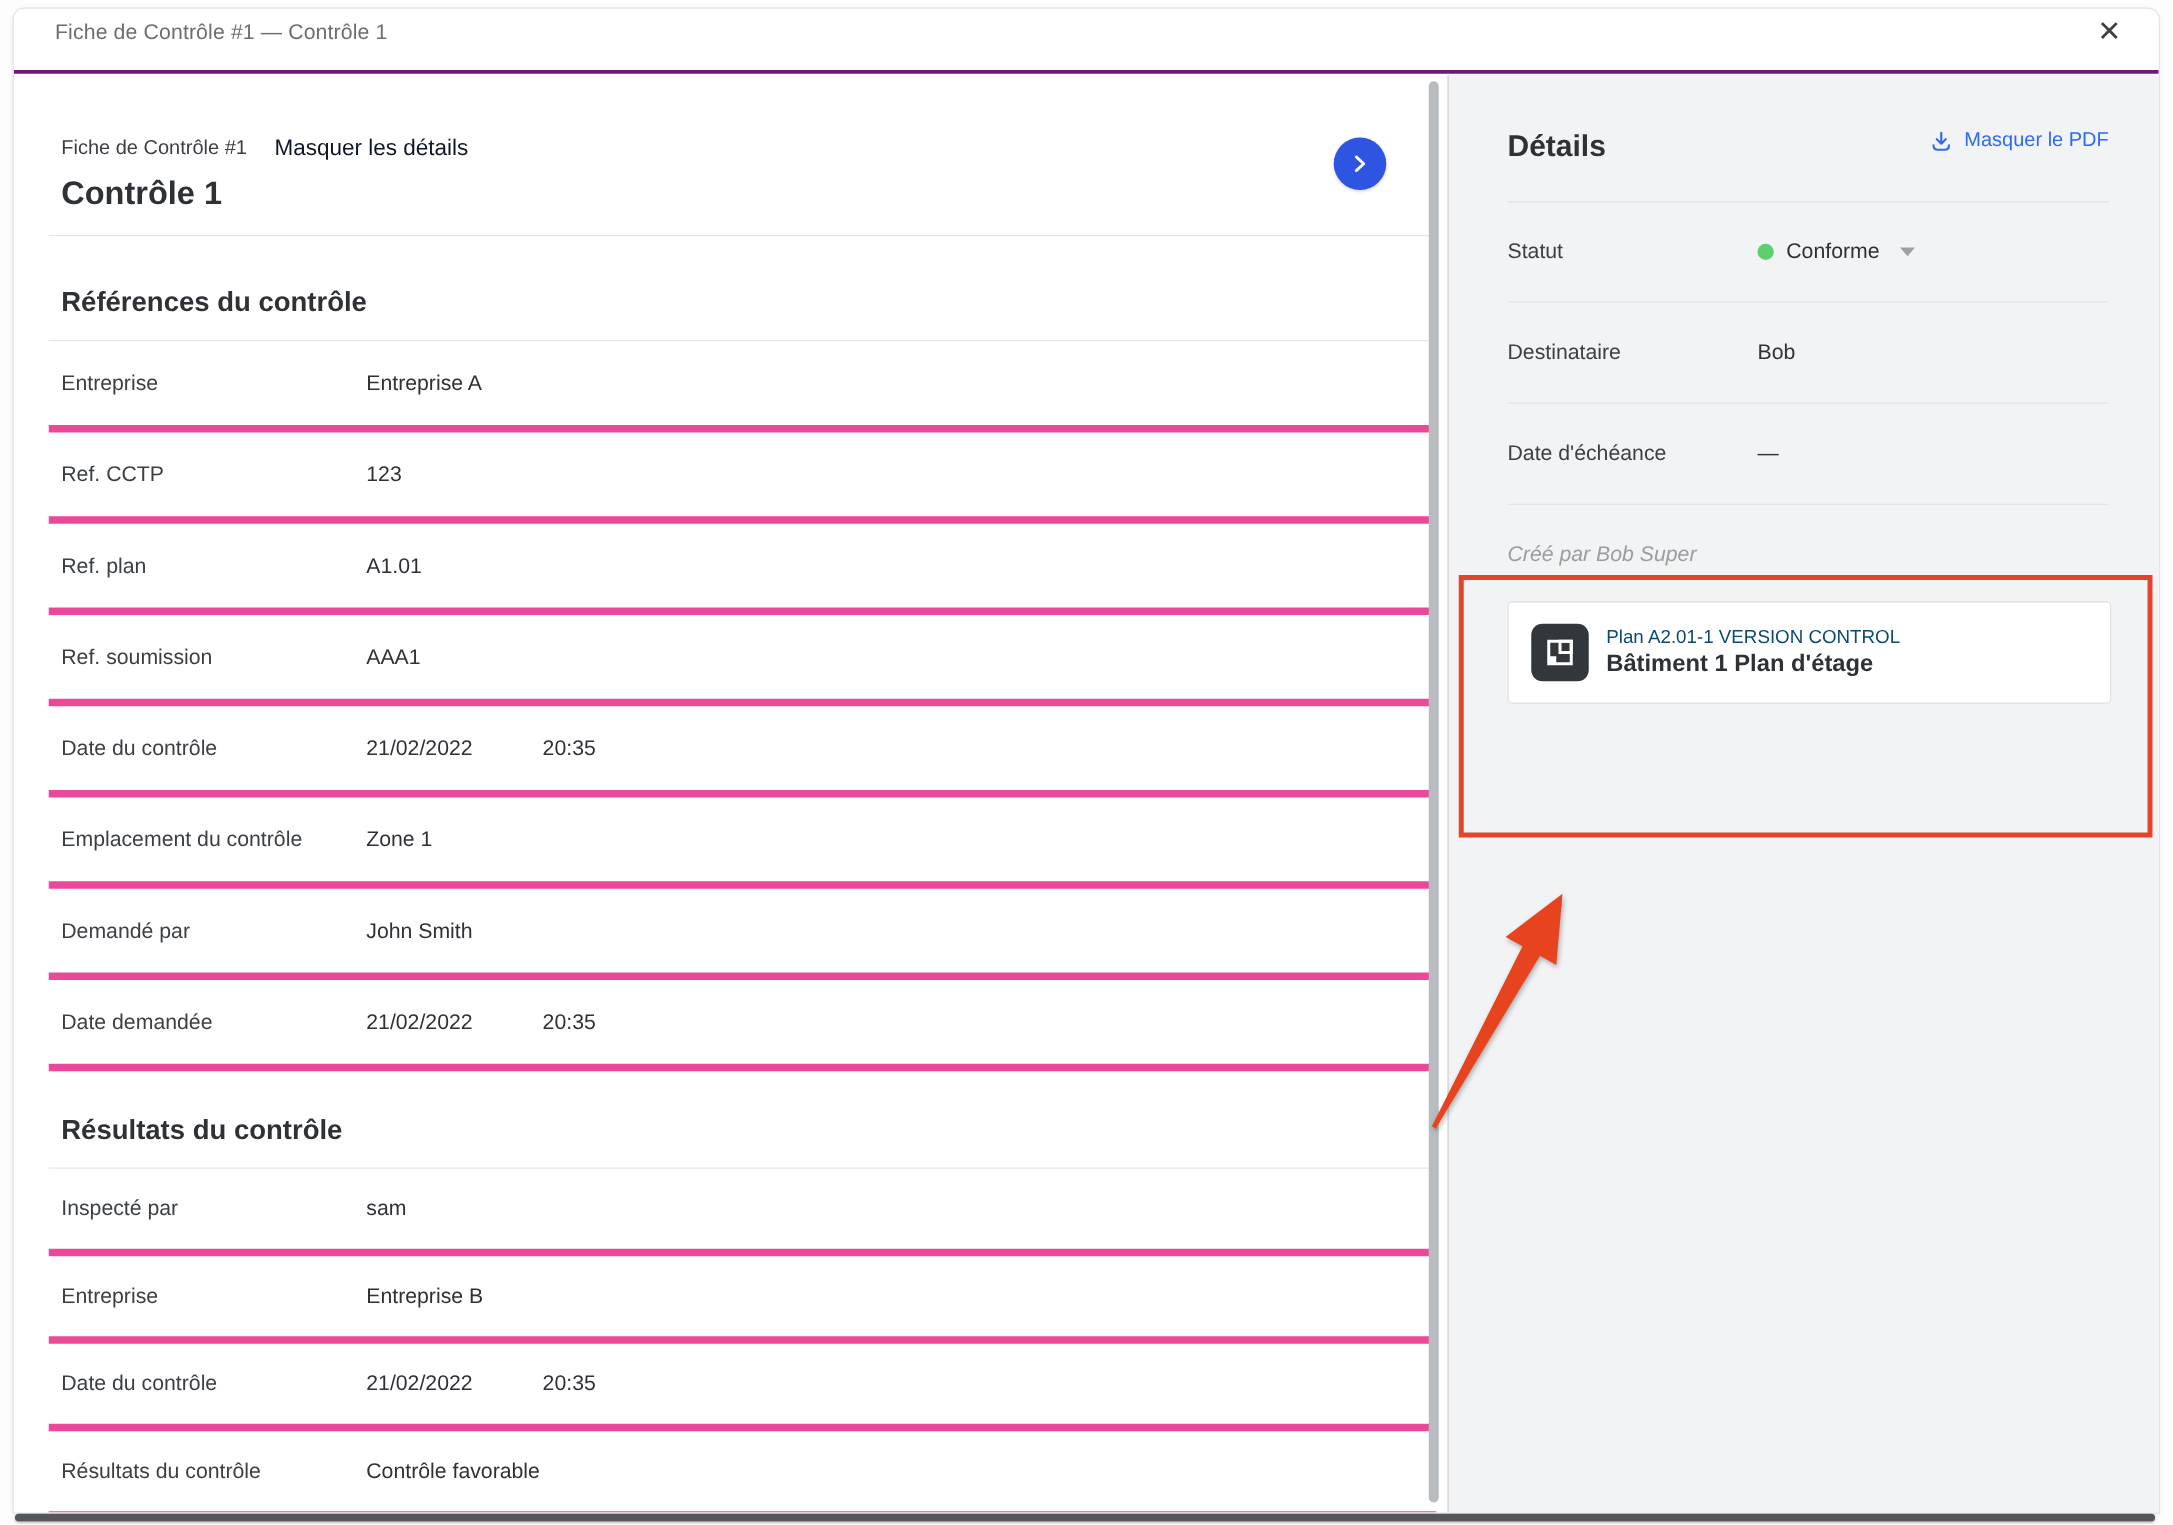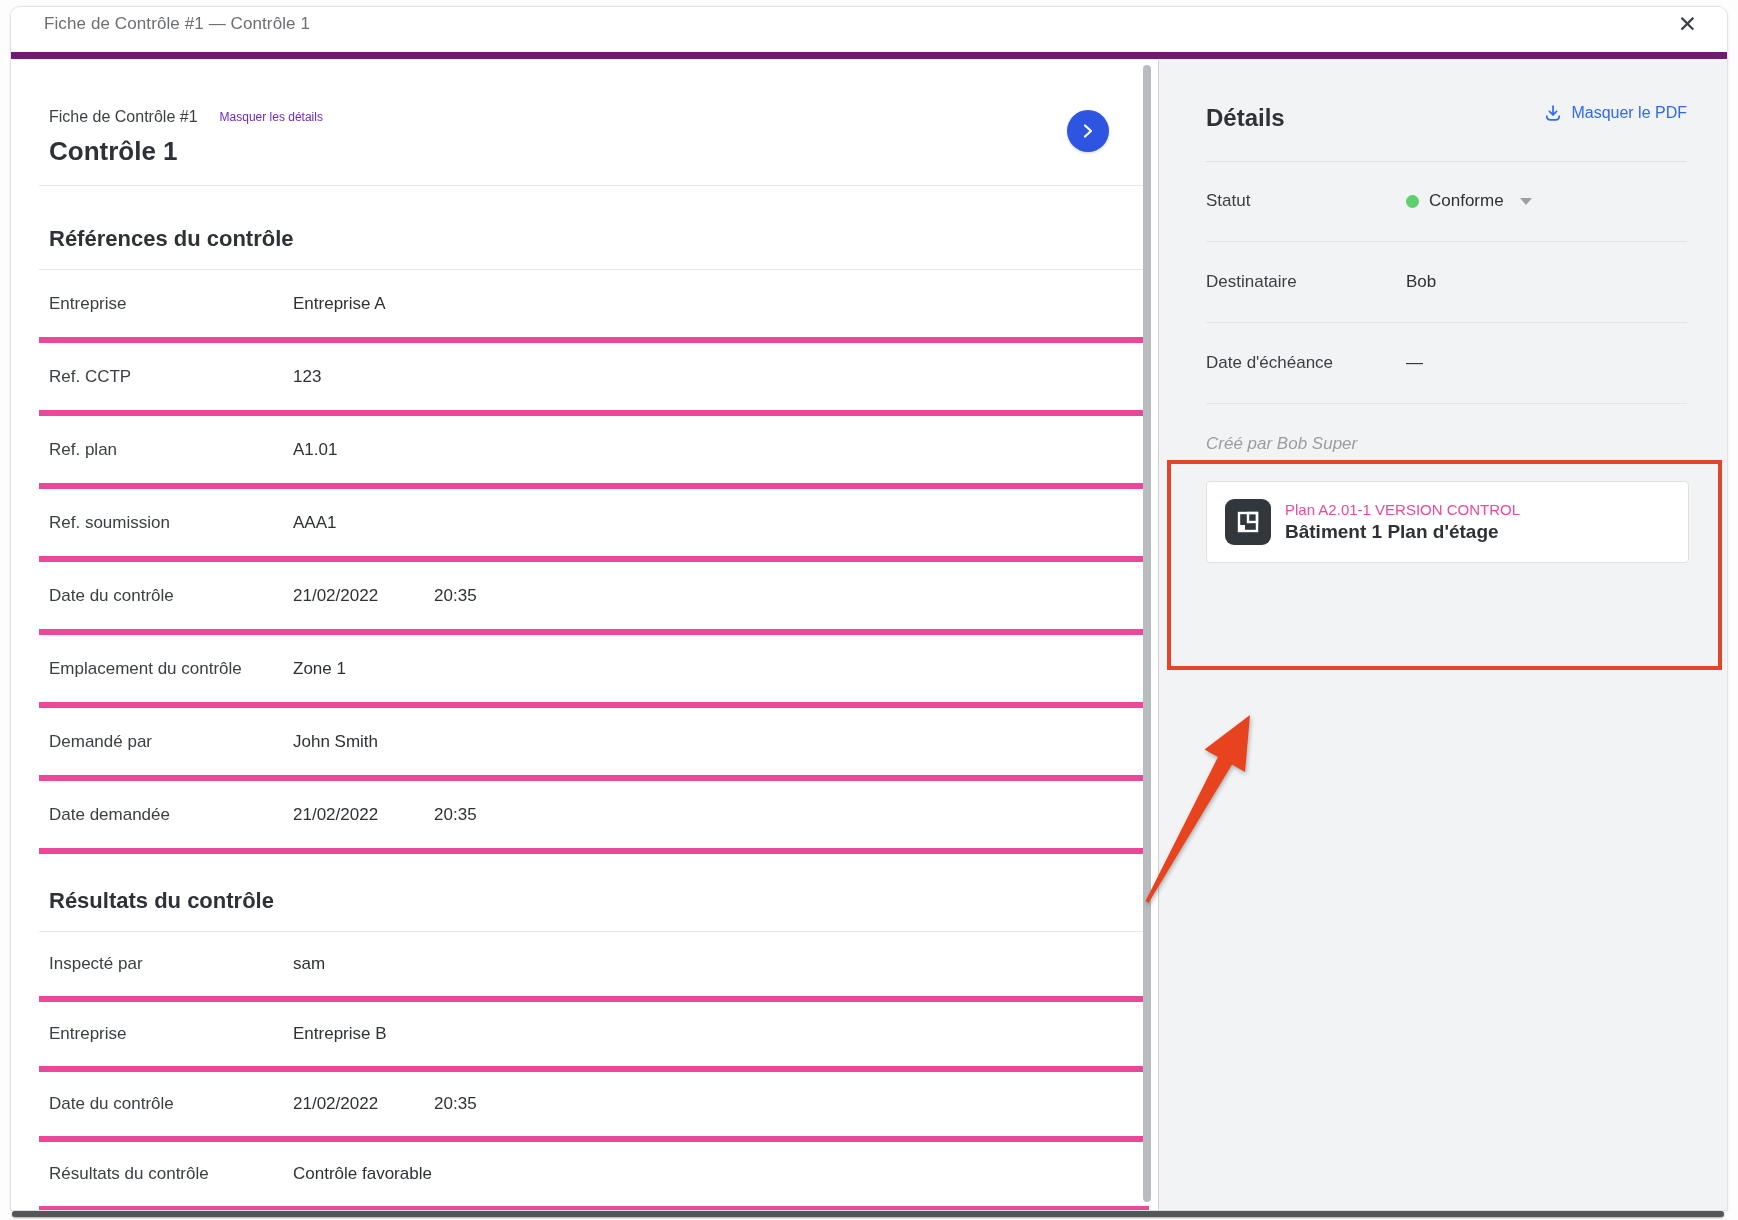--- a/index.html
+++ b/index.html
@@ -5,35 +5,35 @@
   * { margin:0; padding:0; box-sizing:border-box; }
   html,body { width:1738px; height:1220px; overflow:hidden; background:#fdfdfd;
     font-family:"Liberation Sans","DejaVu Sans",sans-serif; color:#33363b; }
 
   .window { position:absolute; left:10px; top:6px; width:1718px; height:1205px;
     background:#fff; border:1px solid #e2e2e2; border-radius:10px 10px 0 0;
     overflow:hidden; box-shadow:0 1px 4px rgba(0,0,0,.06); }
 
   
   .topbar { position:absolute; left:0; top:0; right:0; height:52px; background:#fff;
-    border-bottom:7px solid #701a75; display:flex; align-items:center; padding:0 22px 11px 33px; }
+    border-bottom:3px solid #701a75; display:flex; align-items:center; padding:0 22px 11px 33px; }
   .topbar-title { font-size:17px; color:#6b6e72; letter-spacing:.1px; }
   .close-btn { margin-left:auto; font-size:23px; color:#3c4045; line-height:1;
     cursor:pointer; padding:4px 8px; background:none; border:none;
     font-family:"DejaVu Sans",sans-serif; }
 
   .content { position:absolute; left:0; top:53px; right:0; bottom:0; display:flex; }
 
   
   .left-panel { position:relative; width:1147px; background:#fff; overflow:hidden; flex:none; }
   .left-inner { margin:0 9px 0 28px; }
   .lp-header { padding:48px 10px 18px 10px; border-bottom:1px solid #e6e6e6; }
   .lp-header-row { display:flex; align-items:center; gap:22px; }
   .form-label { font-size:16px; color:#3c4045; }
-  .link { font-size:12px; color:#6d28d9; cursor:pointer; text-decoration:none; }
+  .link { font-size:18px; color:#0f172a; cursor:pointer; text-decoration:none; }
   .lp-title { margin-top:10px; font-size:26px; font-weight:700; color:#2e3136; }
   .fab { position:absolute; left:1056px; top:50px; width:42px; height:42px; border-radius:50%;
     background:#2d55e2; border:none; cursor:pointer; display:flex; align-items:center;
     justify-content:center; box-shadow:0 1px 3px rgba(0,0,0,.18); }
   .section-title { font-size:22px; font-weight:700; color:#2e3136;
     border-bottom:1px solid #e6e6e6; padding:40px 10px 17px 10px; }
   .section-title.second { padding-top:34px; }
   .frow { display:flex; align-items:center; height:73px; border-bottom:6px solid #ec4899;
     padding:0 10px; font-size:17px; }
   .frow.short { height:70px; }
@@ -67,21 +67,21 @@
   .add-link { margin-left:auto; display:flex; align-items:center; gap:8px;
     font-size:17px; color:#93a7f7; cursor:pointer; text-decoration:none; }
   .caret-blue { width:0; height:0; border-left:6px solid transparent; border-right:6px solid transparent;
     border-top:7px solid #93a7f7; }
   .link-card { margin-top:27px; width:483px; height:82px; background:#fff;
     border:1px solid #e0e0e0; border-radius:4px; display:flex; align-items:center;
     padding:0 18px; cursor:pointer; }
   .plan-icon { width:46px; height:46px; border-radius:9px; background:#32373c; flex:none;
     display:flex; align-items:center; justify-content:center; }
   .link-card-text { margin-left:14px; min-width:0; }
-  .link-kind { font-size:15px; color:#ec4899; white-space:nowrap; }
+  .link-kind { font-size:15px; color:#0c4a6e; white-space:nowrap; }
   .link-name { margin-top:3px; font-size:19px; font-weight:600; color:#2e3136; white-space:nowrap; }
 
   
   .annotation-rect { position:absolute; left:8px; top:400px; width:555px; height:210px;
     border:4px solid #e2452b; pointer-events:none; }
   .annotation-arrow { position:absolute; left:0; top:0; width:1738px; height:1220px;
     pointer-events:none; }
 
   .bottom-edge { position:absolute; left:12px; right:14px; top:1211px; height:6px;
     background:#53575a; border-radius:3px; box-shadow:0 1px 2px rgba(0,0,0,.35); }

